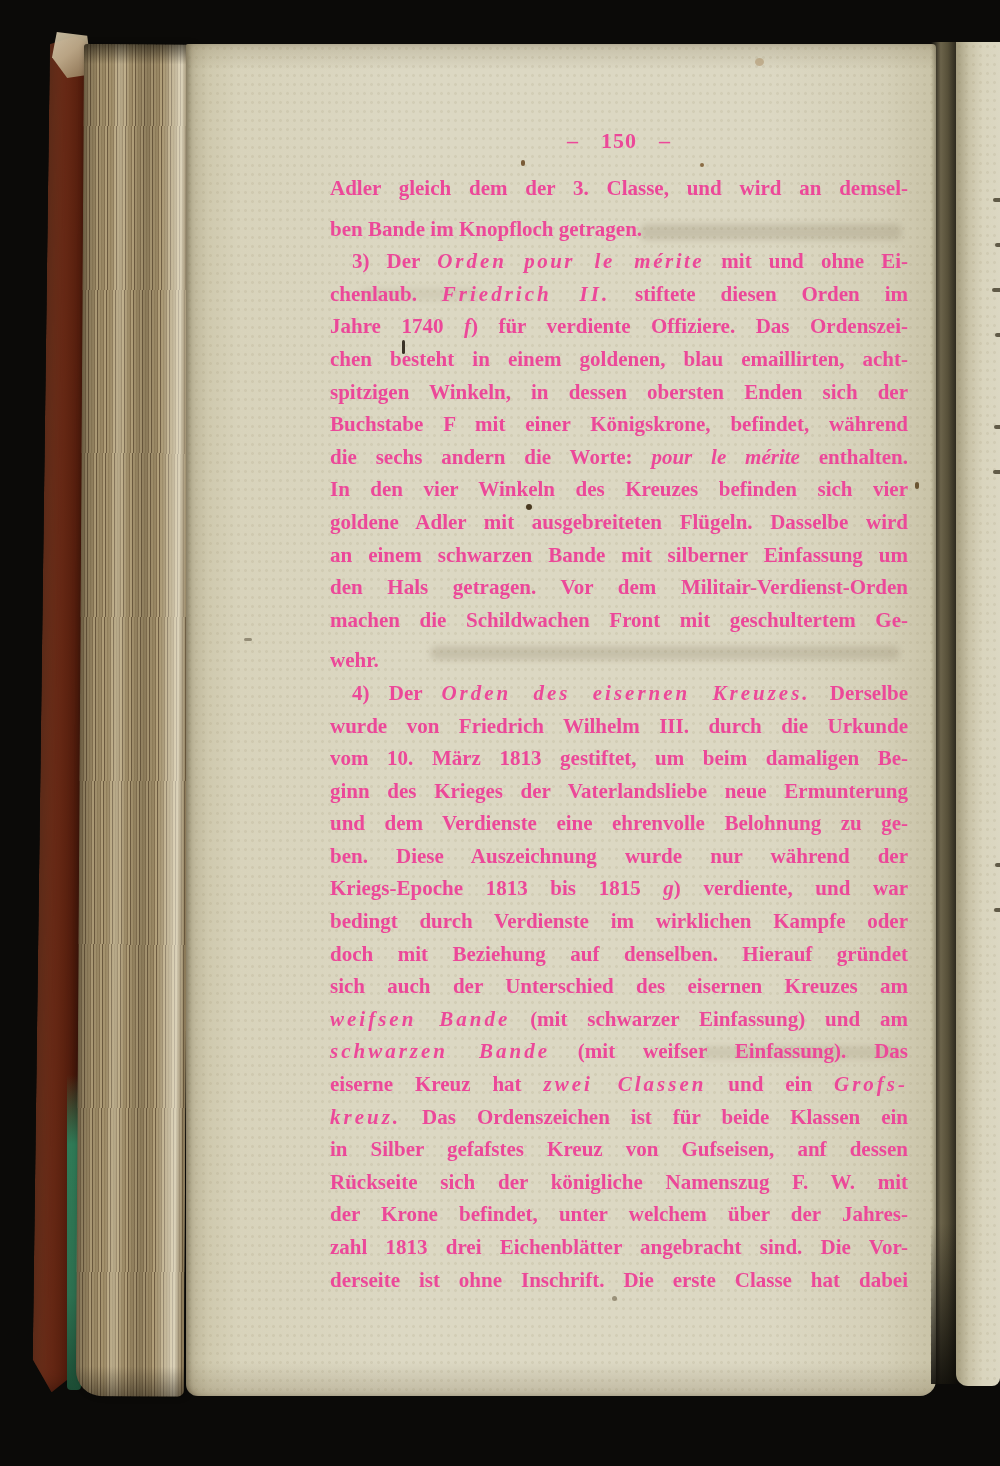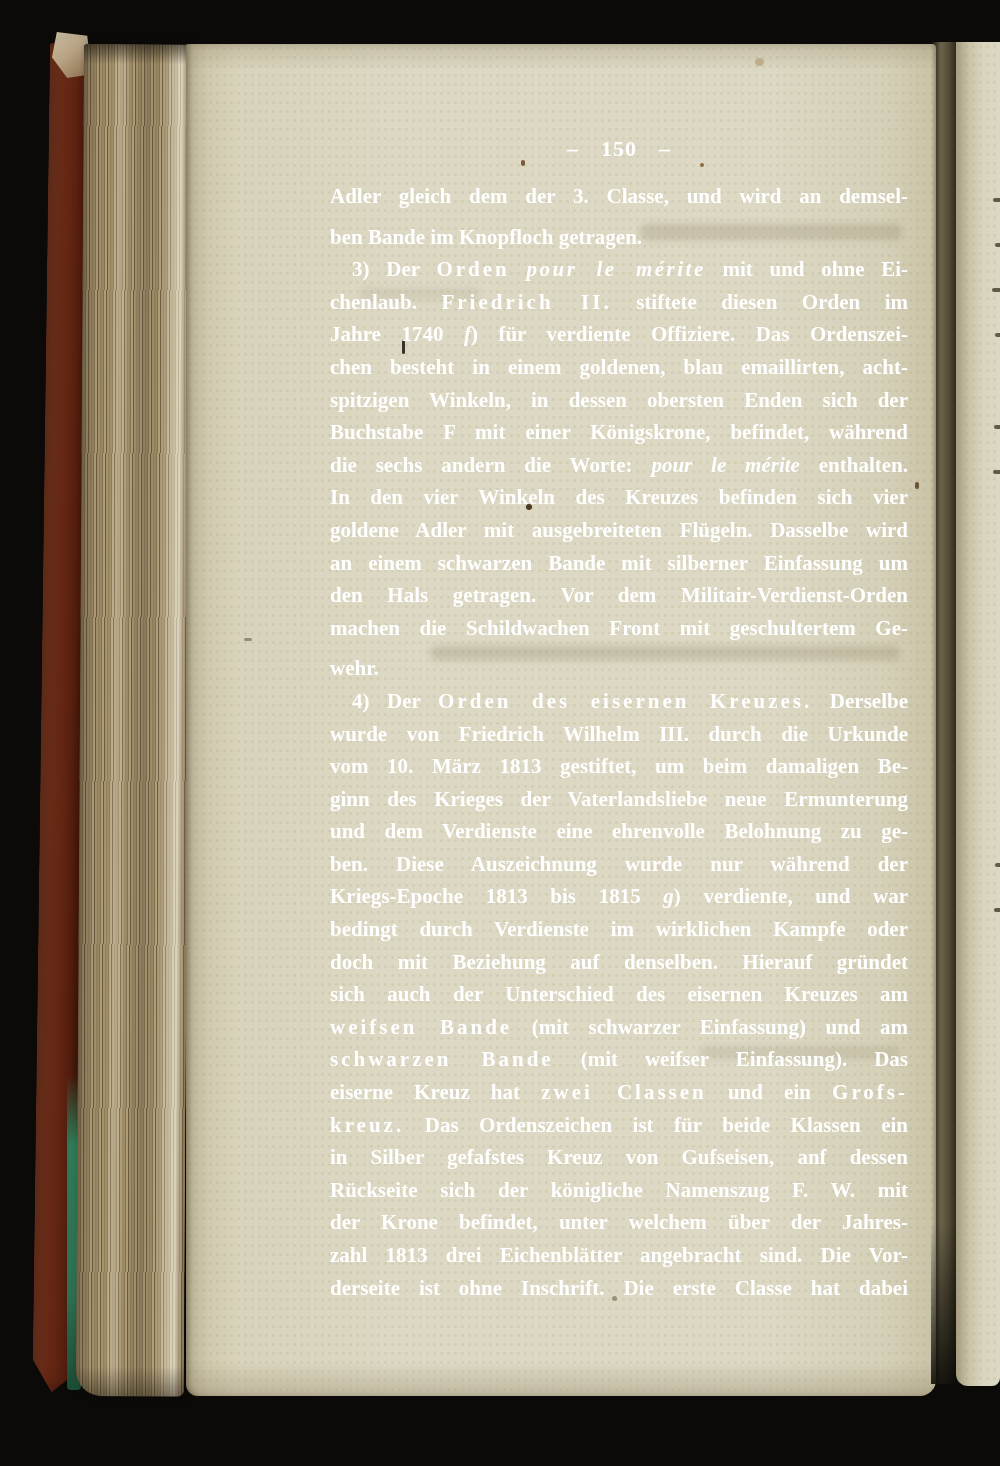--- a/index.html
+++ b/index.html
@@ -65,36 +65,36 @@
     position:absolute;left:956px;top:42px;width:44px;height:1344px;
     border-radius:0 0 8px 12px;
     background:
       radial-gradient(rgba(148,136,102,.14) 1px,rgba(0,0,0,0) 1.6px),
       linear-gradient(90deg,#a59d7f 0%,#c9c3a8 30%,#d9d4bd 60%,#dcd8c3 100%);
     background-size:7px 9px,100% 100%;
   }
   .edge-mark{position:absolute;right:0;height:4px;background:#38321f;opacity:.75;border-radius:2px 0 0 2px;}
   
   .text-area{
-    position:absolute;left:330px;top:132px;width:578px;
-    color:#ffffff;font-size:21px;font-weight:700;
+    position:absolute;left:330px;top:124px;width:578px;
+    color:#ec4899;font-size:21px;font-weight:700;
   }
   .page-head{
     height:34px;line-height:34px;text-align:center;margin-bottom:14px;
     font-size:22px;letter-spacing:1px;
   }
   .page-head .dash{margin:0 22px;font-weight:700;}
   .line{
     height:32.6px;line-height:32.6px;overflow:hidden;
     text-align:justify;text-align-last:justify;
   }
   .line.para-end{text-align-last:left;margin-top:8px;}
   .line.indent{text-indent:22px;}
   .seg-i{font-style:italic;}
-  .seg-sp{letter-spacing:3px;}
+  .seg-sp{letter-spacing:3px;font-style:italic;}
   .seg-isp{font-style:italic;letter-spacing:2.5px;}
   
   .ghost{position:absolute;background:rgba(124,111,80,.22);filter:blur(3px);border-radius:7px;}
   .spot{position:absolute;border-radius:50%;}
 </style>
 </head>
 <body>
 
 <div class="scene">
 

